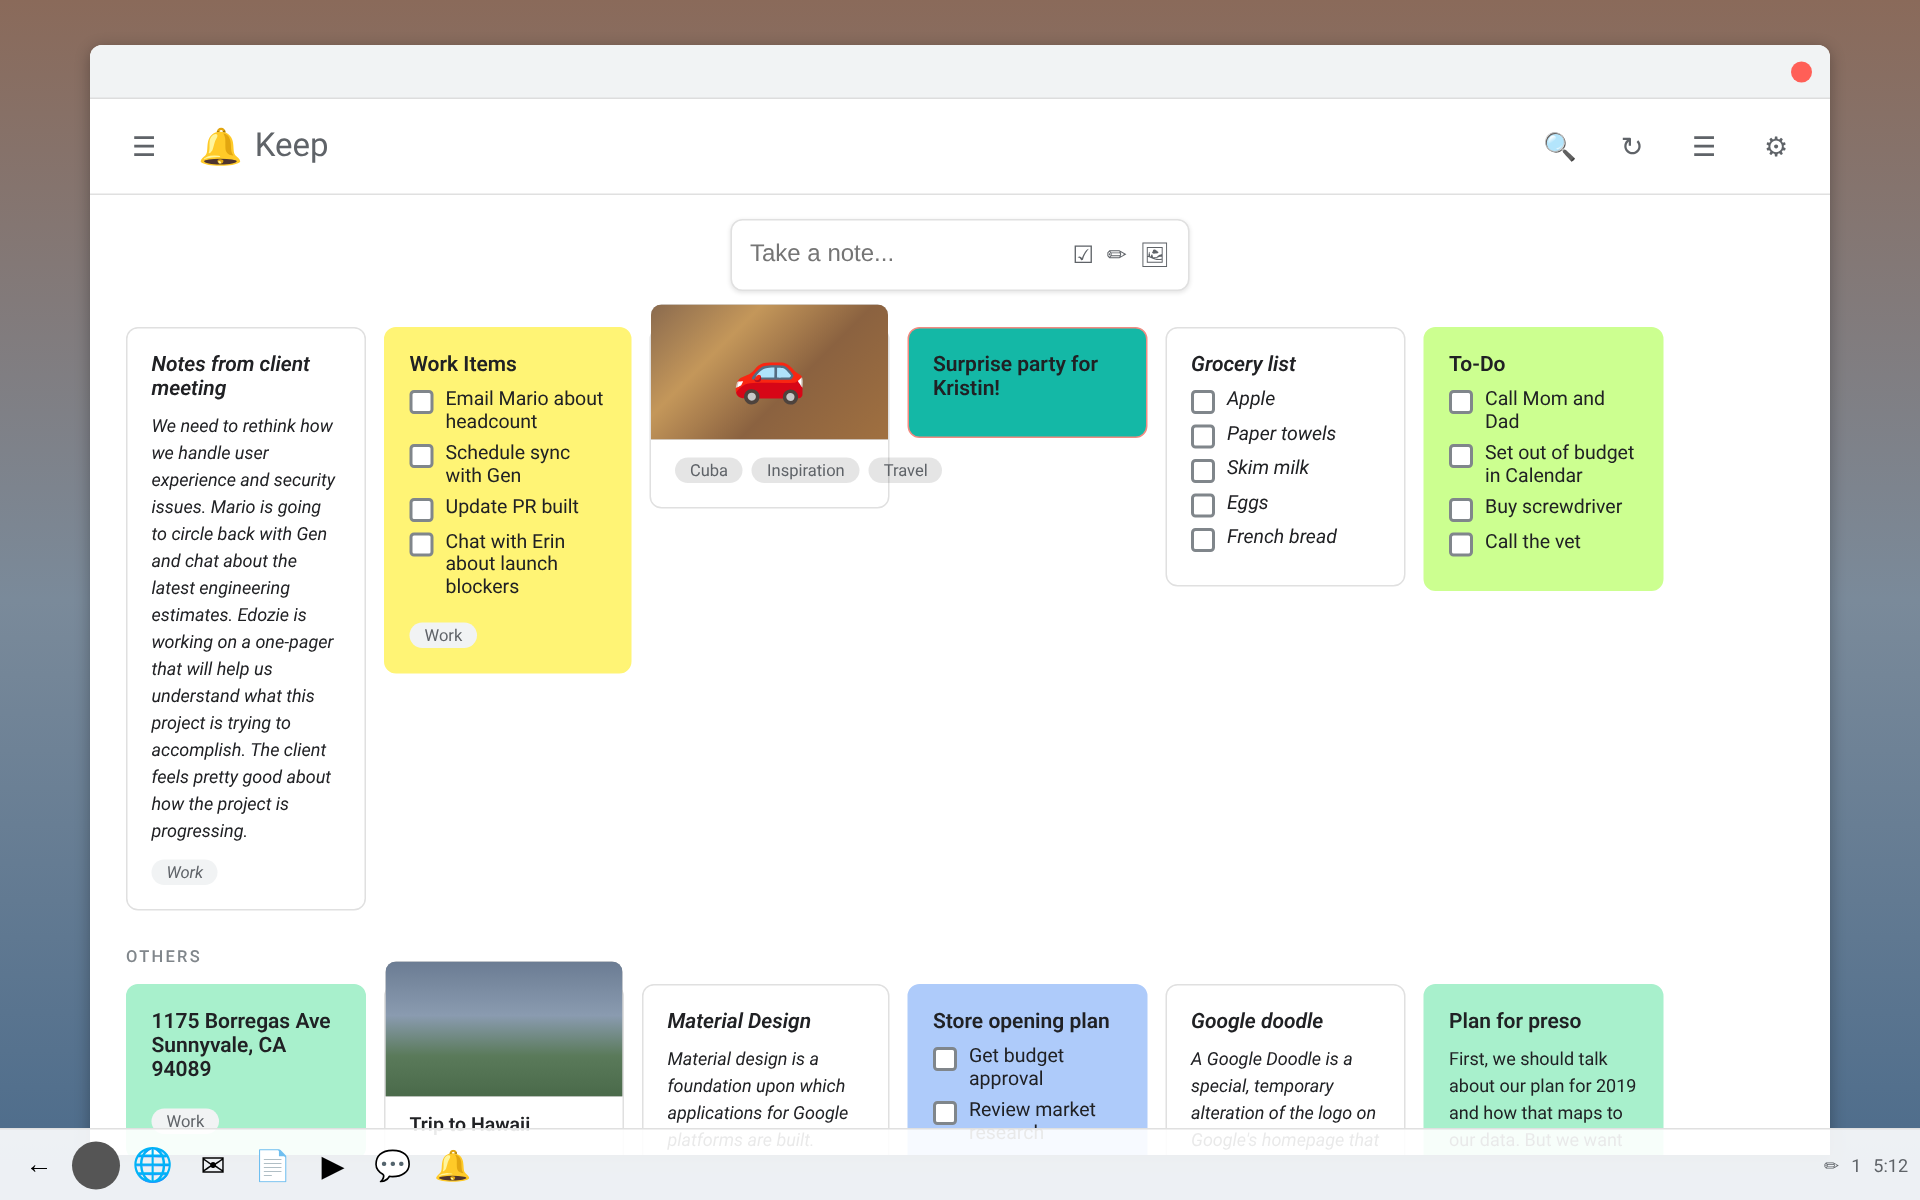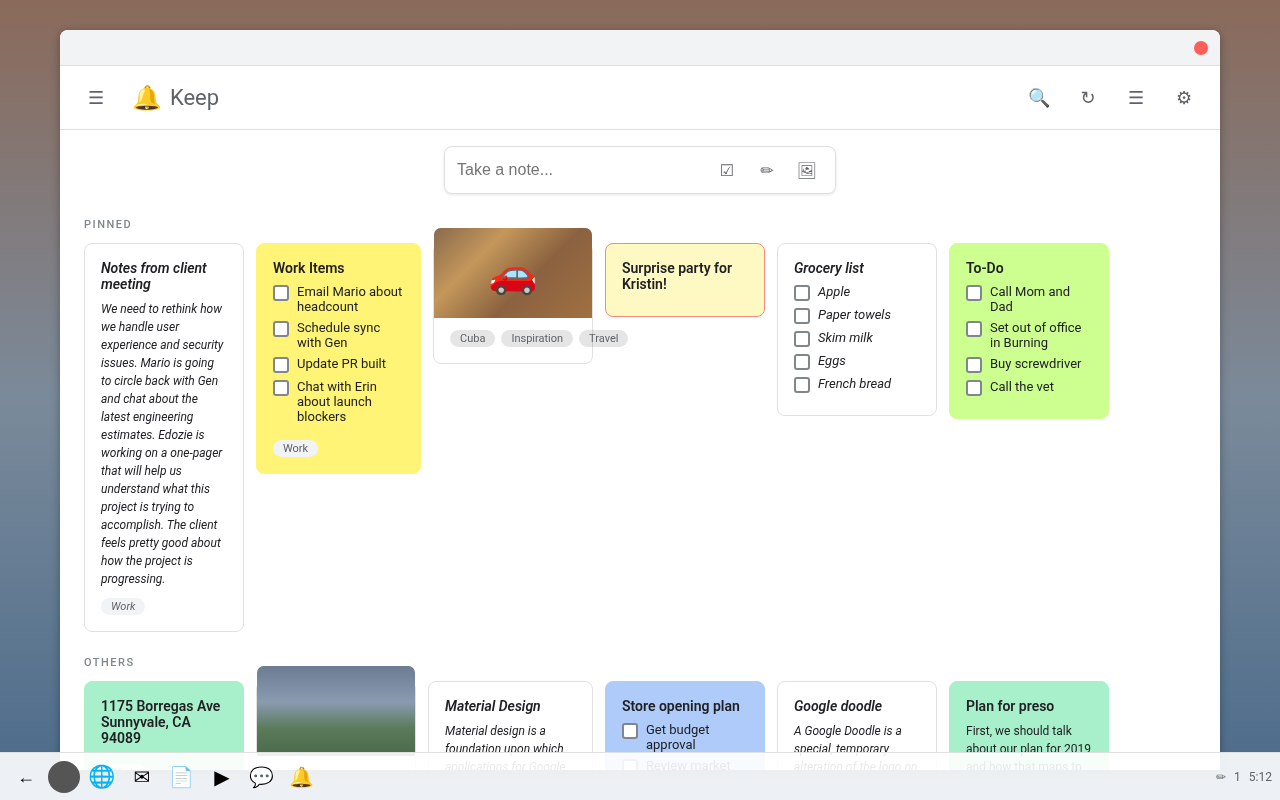--- a/index.html
+++ b/index.html
@@ -17,21 +17,21 @@
     .app-title { font-size: 22px; color: #5f6368; font-weight: 400; }
     .header-spacer { flex: 1; }
     .header-actions { display: flex; gap: 8px; align-items: center; }
     .header-btn { width: 40px; height: 40px; border-radius: 50%; display: flex; align-items: center; justify-content: center; cursor: pointer; color: #5f6368; font-size: 18px; border: none; background: none; }
 
     
     .main-content { padding: 16px 24px; overflow-y: auto; height: calc(740px - 64px - 36px); }
 
     
     .search-container { display: flex; justify-content: center; margin-bottom: 24px; }
-    .search-bar { width: 392px; height: 48px; background: #fff; border: 1px solid #e0e0e0; border-radius: 8px; display: flex; align-items: center; padding: 0 12px; gap: 8px; box-shadow: 0 1px 3px rgba(0,0,0,0.1); }
+    .search-bar { width: 306px; height: 48px; background: #fff; border: 1px solid #e0e0e0; border-radius: 8px; display: flex; align-items: center; padding: 0 12px; gap: 8px; box-shadow: 0 1px 3px rgba(0,0,0,0.1); }
     .search-input { flex: 1; border: none; outline: none; font-size: 16px; color: #80868b; }
     .search-action-btn { width: 32px; height: 32px; border-radius: 50%; display: flex; align-items: center; justify-content: center; cursor: pointer; color: #5f6368; font-size: 16px; border: none; background: none; }
 
     
     .section-label { font-size: 11px; color: #80868b; font-weight: 500; letter-spacing: 1.5px; text-transform: uppercase; margin-bottom: 12px; }
 
     
     .note-card { border-radius: 8px; border: 1px solid #e0e0e0; padding: 16px; background: #fff; min-width: 160px; }
     .note-title { font-size: 14px; font-weight: 600; color: #202124; margin-bottom: 8px; }
     .note-body { font-size: 13px; color: #202124; line-height: 1.5; }
@@ -113,21 +113,20 @@
 
     <div class="search-container">
       <div class="search-bar">
         <input class="search-input" placeholder="Take a note..." style="">
         <button class="search-action-btn">☑</button>
         <button class="search-action-btn">✏</button>
         <button class="search-action-btn">🖼</button>
       </div>
     </div>
 
-    <div class="section-label">PINNED</div>
 
     <div class="pinned-row">
 
       <div class="note-card card-white notes-from-client">
         <div class="note-title">Notes from client meeting</div>
         <div class="note-body" style="font-size:12px;">We need to rethink how we handle user experience and security issues. Mario is going to circle back with Gen and chat about the latest engineering estimates. Edozie is working on a one-pager that will help us understand what this project is trying to accomplish. The client feels pretty good about how the project is progressing.</div>
         <span class="note-tag">Work</span>
       </div>
 
       <div class="note-card work-items-card" style="background:#fff475; border-color:#fff475;">
@@ -155,21 +154,21 @@
         <div class="image-placeholder">
           <div class="car-image"></div>
         </div>
         <div class="tag-row">
           <span class="tag-pill">Cuba</span>
           <span class="tag-pill">Inspiration</span>
           <span class="tag-pill">Travel</span>
         </div>
       </div>
 
-      <div class="note-card surprise-card" style="background:#fef9c3; border-color:#f28b82;">
+      <div class="note-card surprise-card" style="background:#14b8a6; border-color:#f28b82;">
         <div class="note-title">Surprise party for Kristin!</div>
       </div>
 
       <div class="note-card grocery-card card-white">
         <div class="note-title">Grocery list</div>
         <div class="check-item">
           <div class="check-box"></div>
           <span>Apple</span>
         </div>
         <div class="check-item">
@@ -191,21 +190,21 @@
       </div>
 
       <div class="note-card todo-card" style="background:#ccff90; border-color:#ccff90;">
         <div class="note-title">To-Do</div>
         <div class="check-item">
           <div class="check-box"></div>
           <span>Call Mom and Dad</span>
         </div>
         <div class="check-item">
           <div class="check-box"></div>
-          <span>Set out of office in Burning</span>
+          <span>Set out of budget in Calendar</span>
         </div>
         <div class="check-item">
           <div class="check-box"></div>
           <span>Buy screwdriver</span>
         </div>
         <div class="check-item">
           <div class="check-box"></div>
           <span>Call the vet</span>
         </div>
       </div>

